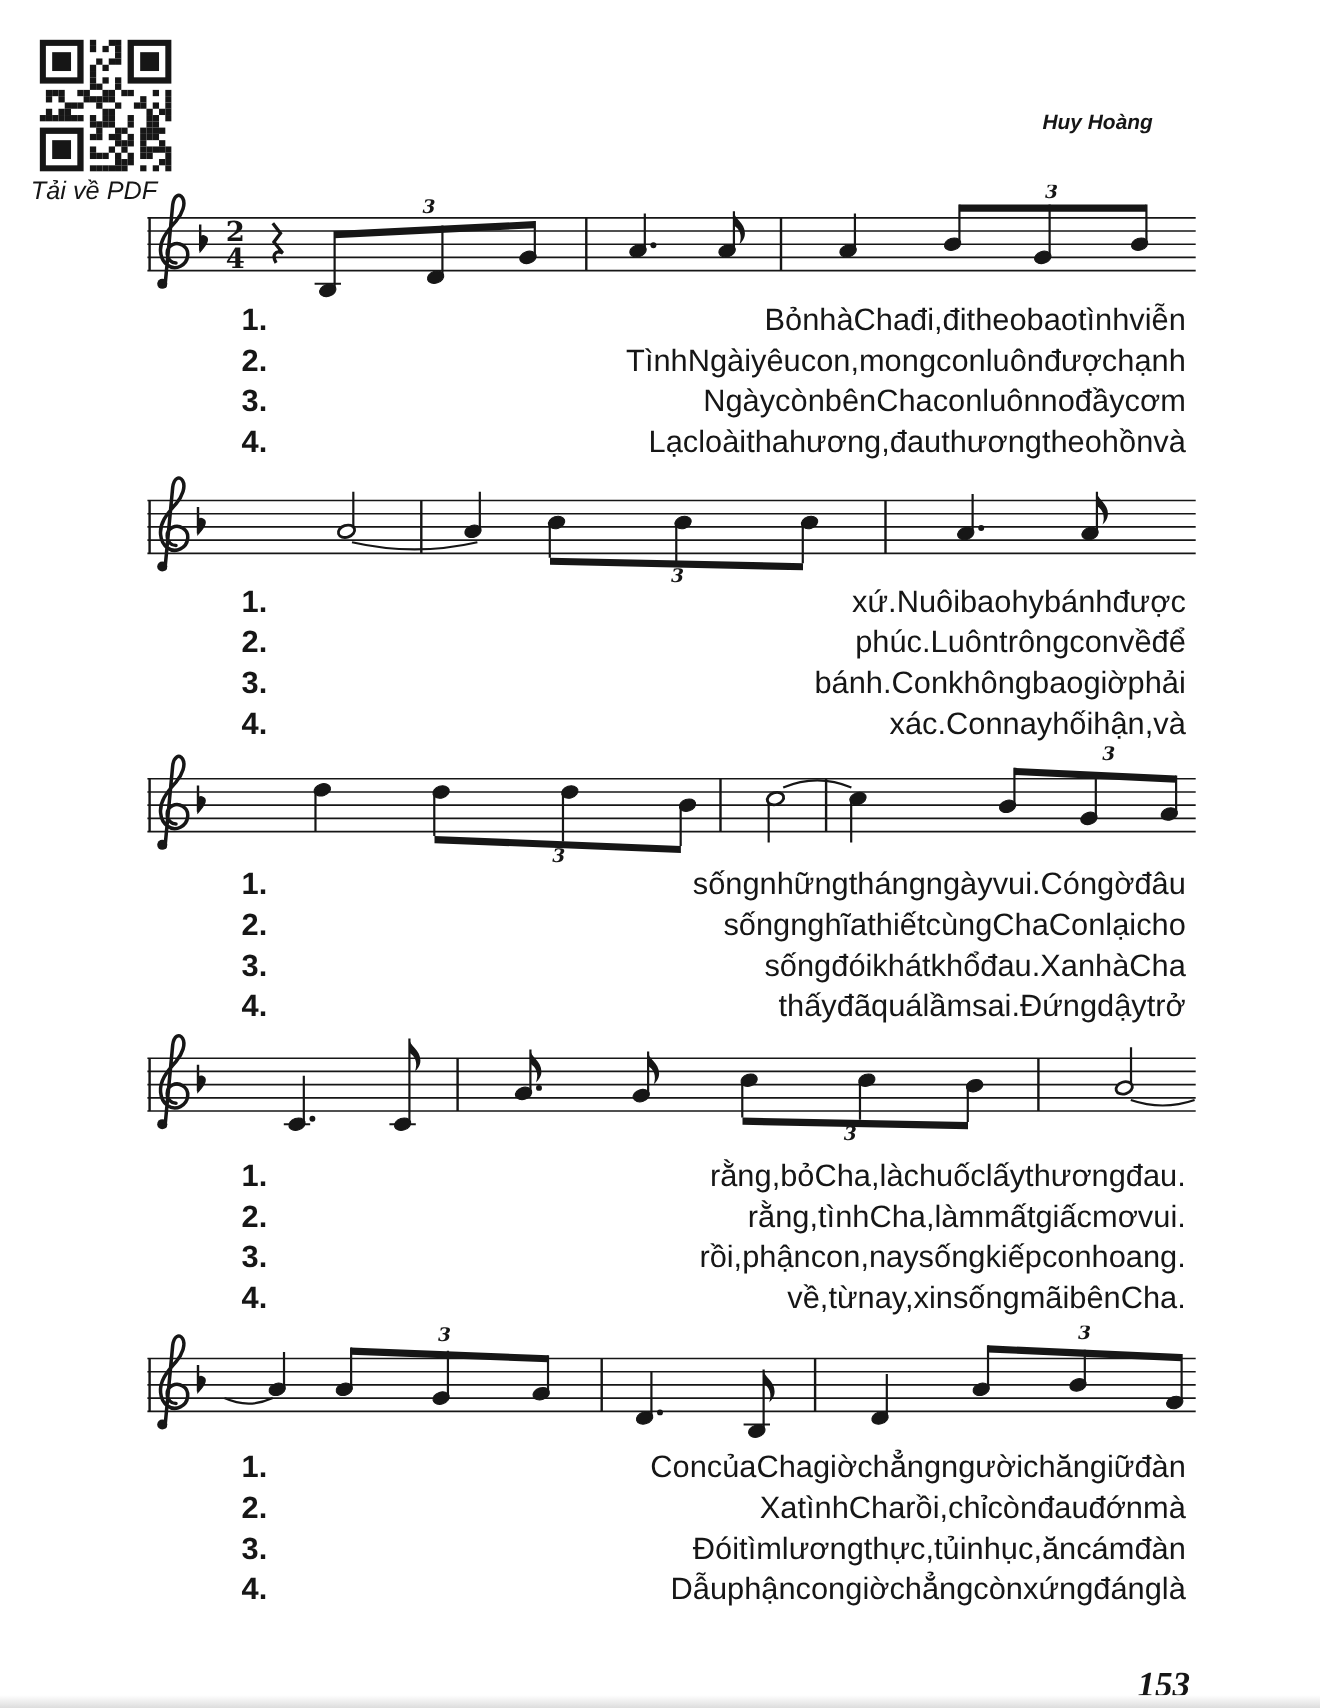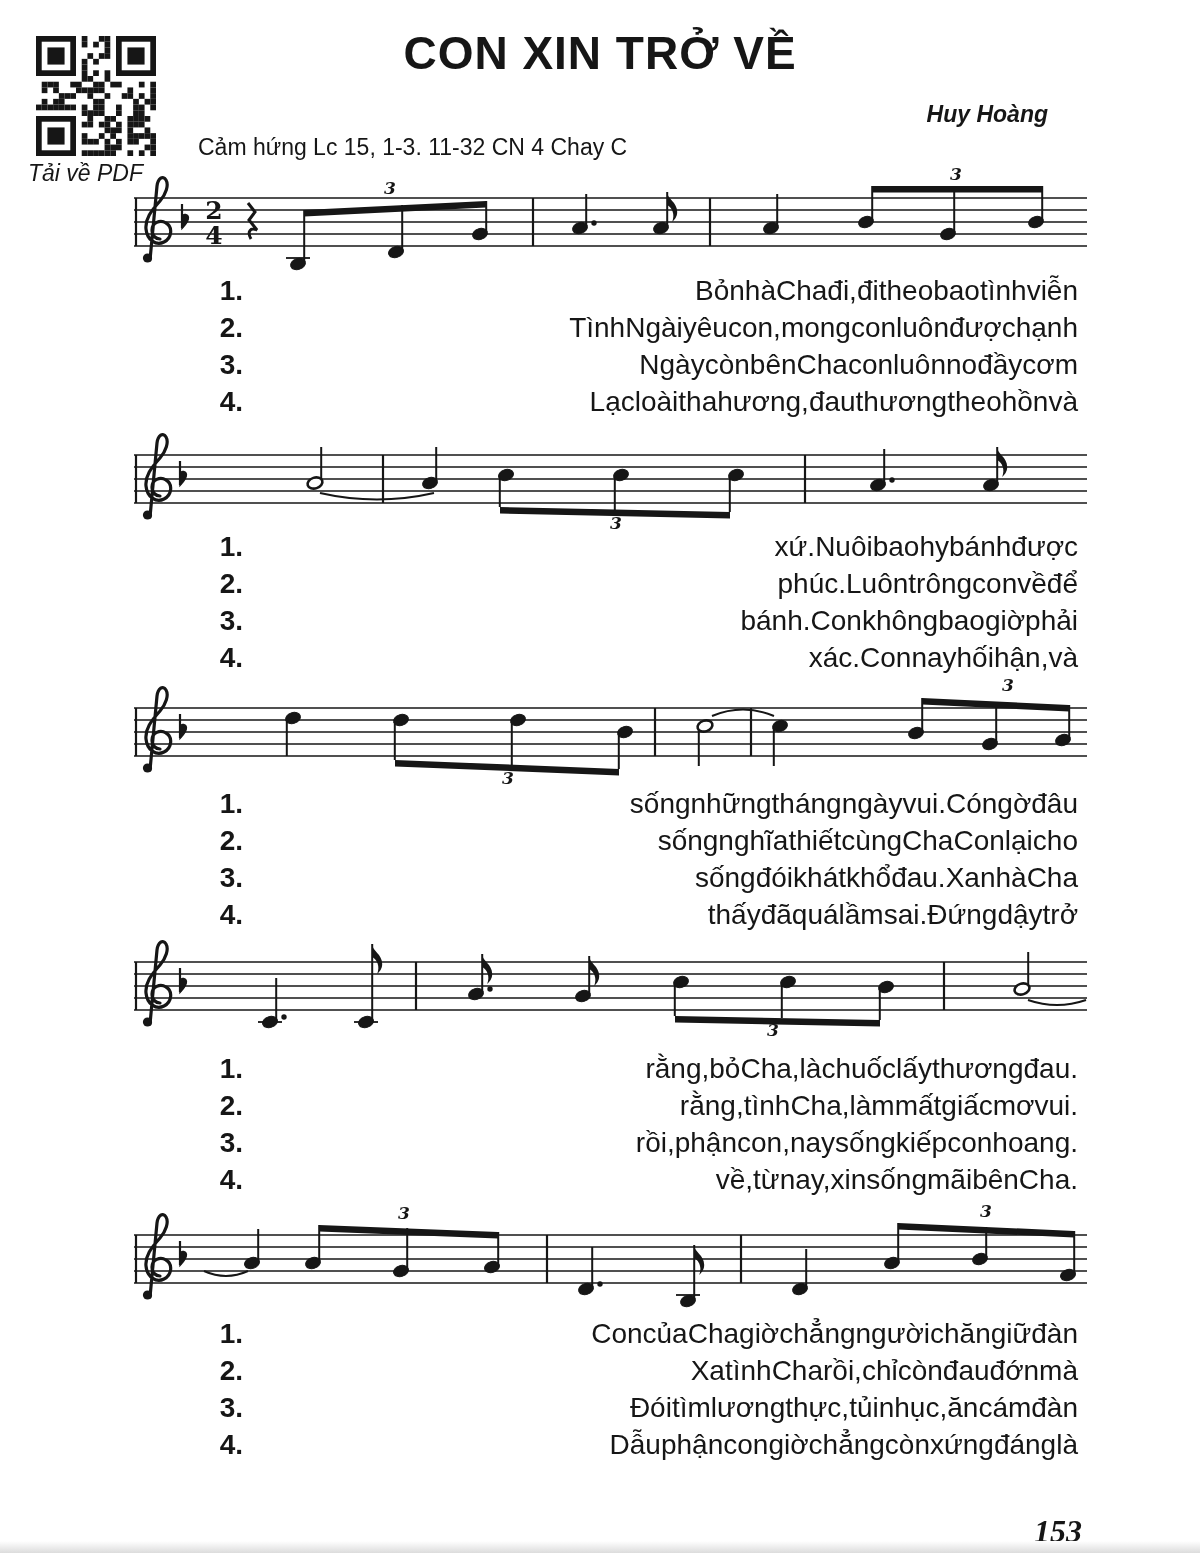--- a/index.html
+++ b/index.html
@@ -7,21 +7,21 @@
     position:relative;width:1200px;height:1553px;margin:0 auto;
     background:#ffffff;overflow:hidden;color:#161616;
     font-family:"Liberation Sans",sans-serif;
   }
   .title{
     position:absolute;top:26px;left:0;width:100%;margin:0;
     text-align:center;font-size:46px;font-weight:bold;letter-spacing:1px;
   }
   .composer{
     position:absolute;top:101px;right:152px;
-    font-size:23px;font-weight:bold;font-style:italic;
+    font-size:19px;font-weight:bold;font-style:italic;
   }
   .caption{
     position:absolute;top:134px;left:198px;font-size:23px;
   }
   .qr{position:absolute;top:36px;left:36px;width:120px;height:120px;cursor:pointer;}
   .qr-label{position:absolute;top:160px;left:28px;width:150px;font-size:23px;font-style:italic;}
   .staff{position:absolute;left:128px;}
   .verse-block{position:absolute;left:185px;width:893px;}
   .lyr-line{display:flex;align-items:baseline;height:37px;font-size:28px;line-height:37px;}
   .num{width:58px;text-align:right;font-weight:bold;margin-right:14px;flex:none;}
@@ -173,23 +173,21 @@
         <rect x="78.66666666666666" y="0" width="39.33333333333333" height="39.33333333333333" fill="#161616"></rect>
         <rect x="84.28571428571428" y="5.619047619047619" width="28.095238095238095" height="28.095238095238095" fill="#fff"></rect>
         <rect x="89.9047619047619" y="11.238095238095237" width="16.857142857142854" height="16.857142857142854" fill="#161616"></rect>
         <rect x="0" y="78.66666666666666" width="39.33333333333333" height="39.33333333333333" fill="#161616"></rect>
         <rect x="5.619047619047619" y="84.28571428571428" width="28.095238095238095" height="28.095238095238095" fill="#fff"></rect>
         <rect x="11.238095238095237" y="89.9047619047619" width="16.857142857142854" height="16.857142857142854" fill="#161616"></rect>
       </svg>
   </div>
   <div class="qr-label">Tải về PDF</div>
 
-  <h1 class="title">CON XIN TRỞ VỀ</h1>
   <div class="composer">Huy Hoàng</div>
-  <div class="caption">Cảm hứng Lc 15, 1-3. 11-32 CN 4 Chay C</div>
 
   <div id="score">
       <svg viewBox="0 0 965 120" width="965" height="120" class="staff" style="top: 168px;">
         <line x1="6" y1="30" x2="959" y2="30" stroke="#161616" stroke-width="1.5"></line>
         <line x1="6" y1="42" x2="959" y2="42" stroke="#161616" stroke-width="1.5"></line>
         <line x1="6" y1="54" x2="959" y2="54" stroke="#161616" stroke-width="1.5"></line>
         <line x1="6" y1="66" x2="959" y2="66" stroke="#161616" stroke-width="1.5"></line>
         <line x1="6" y1="78" x2="959" y2="78" stroke="#161616" stroke-width="1.5"></line>
         <line x1="8" y1="30" x2="8" y2="78" stroke="#161616" stroke-width="2.2"></line>
         <g transform="translate(8,0)">

